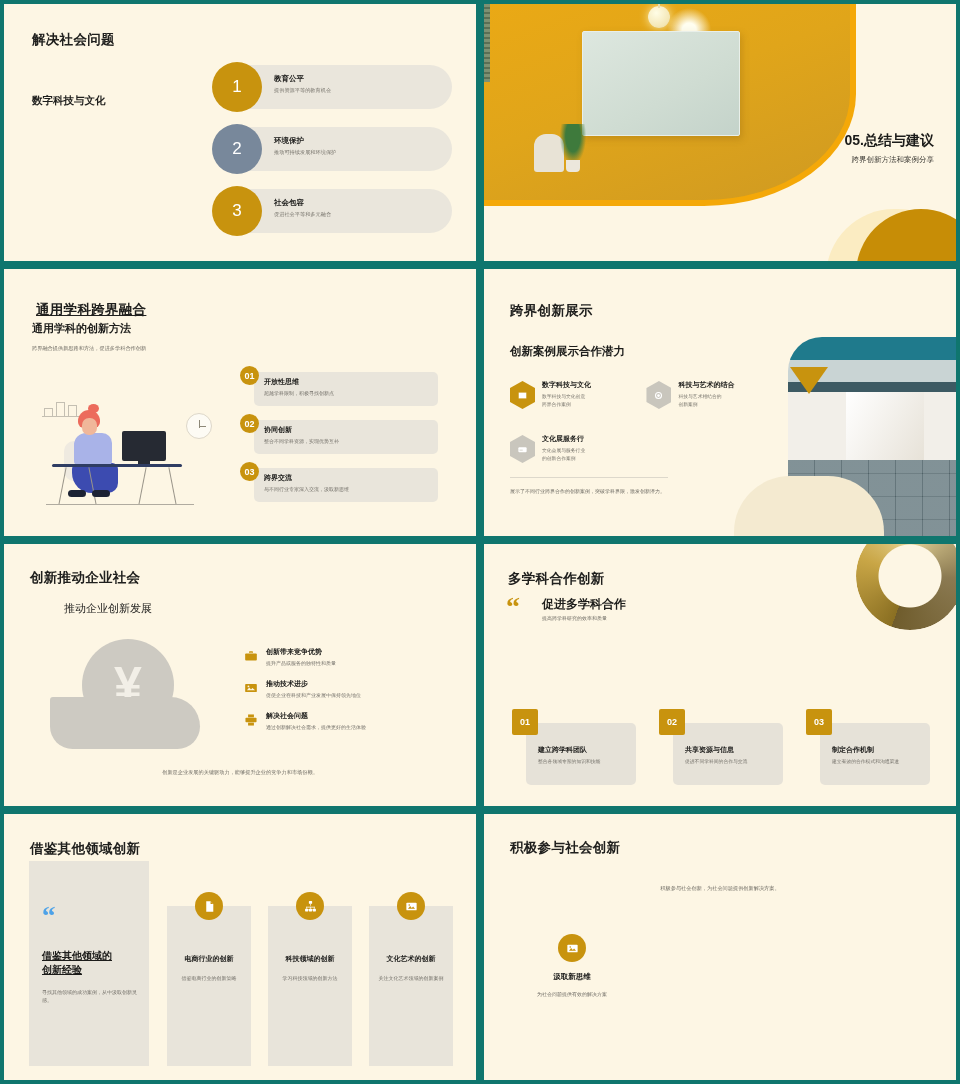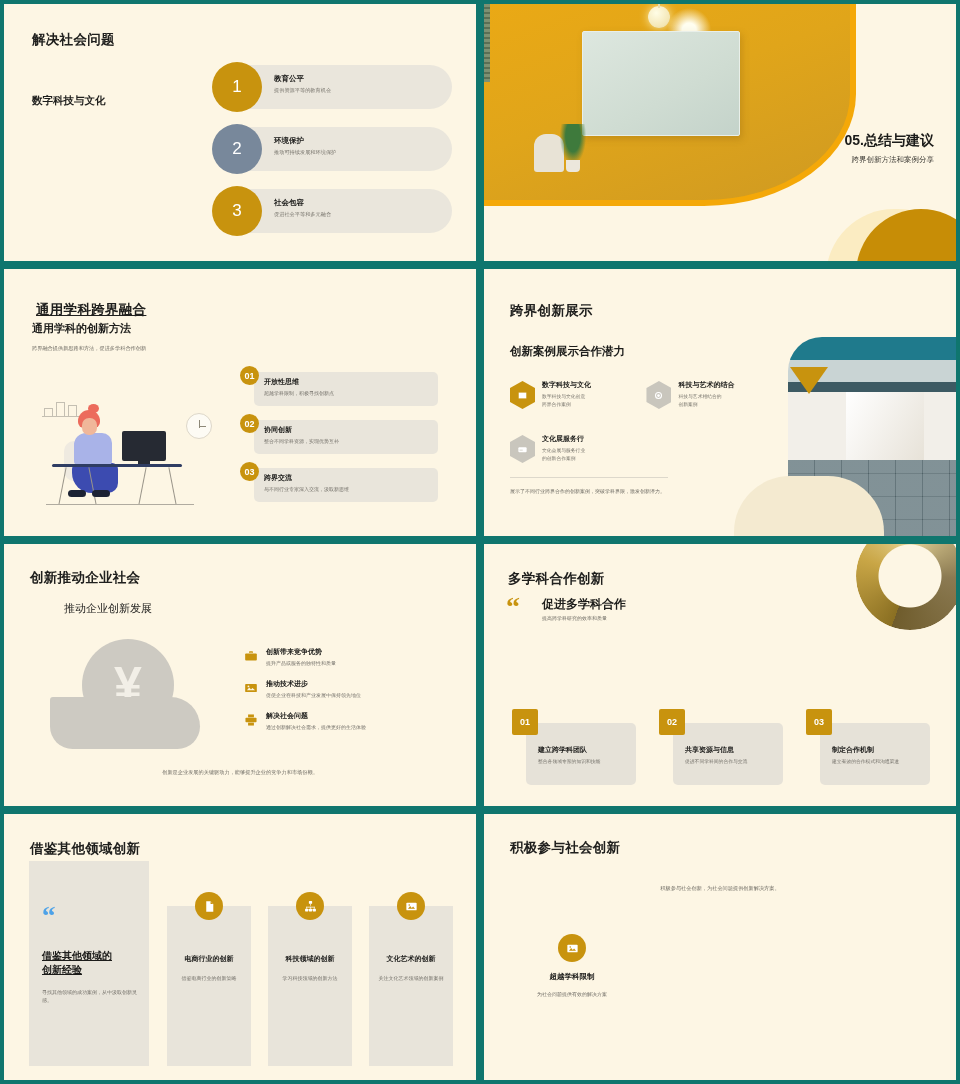--- a/index.html
+++ b/index.html
@@ -599,21 +599,21 @@
 
     <div class="s8-items">
       <div class="s8-item">
         <span class="s8-cico">
           <svg viewBox="0 0 24 24" fill="#fff">
               <rect x="2.5" y="5" width="19" height="14" rx="1.6"></rect>
               <path d="M5.5 16l4-5 3 3.6 2.4-2.6L18.5 16z" fill="#C8930E"></path>
               <circle cx="7.8" cy="9.3" r="1.5" fill="#C8930E"></circle>
             </svg>
         </span>
-        <div class="t">超越学科限制</div>
+        <div class="t">汲取新思维</div>
         <div class="d">为社会问题提供有效的解决方案</div>
       </div>
 
 
     </div>
   </section>
 
 </div>
 
 </body></html>

